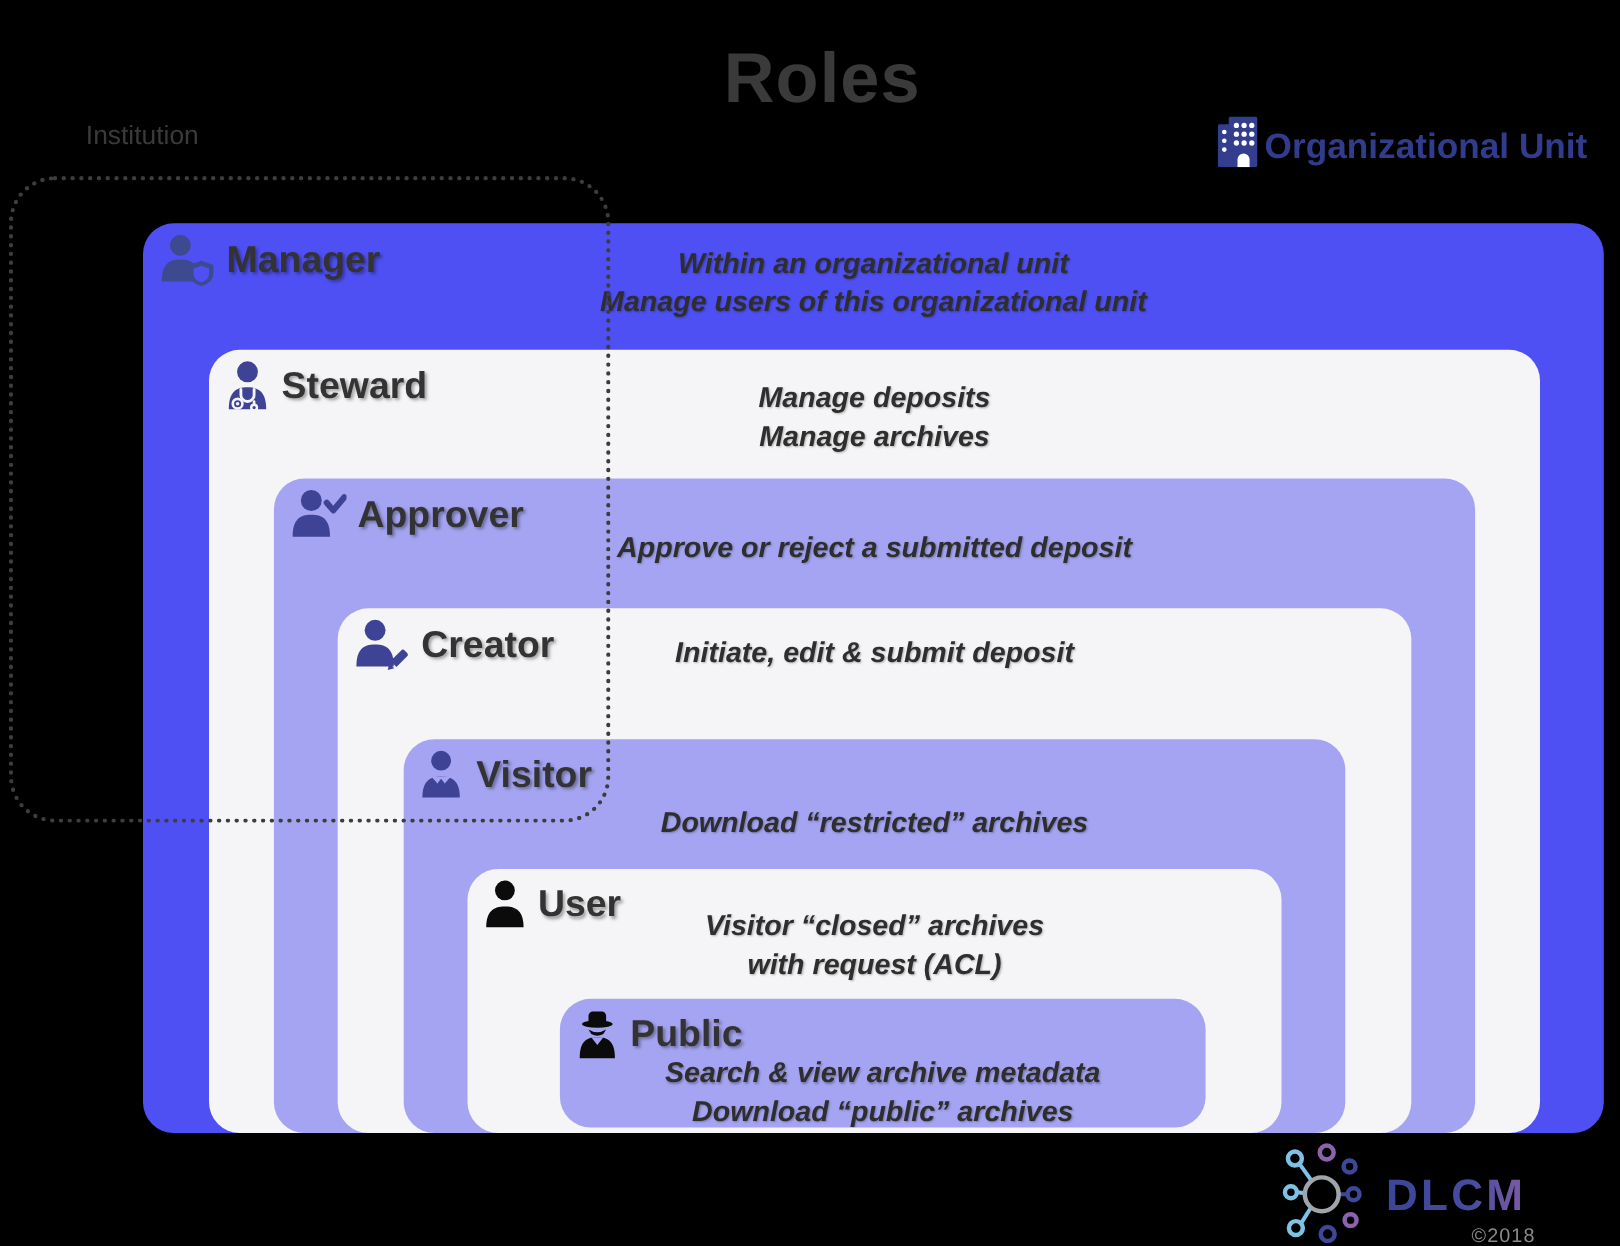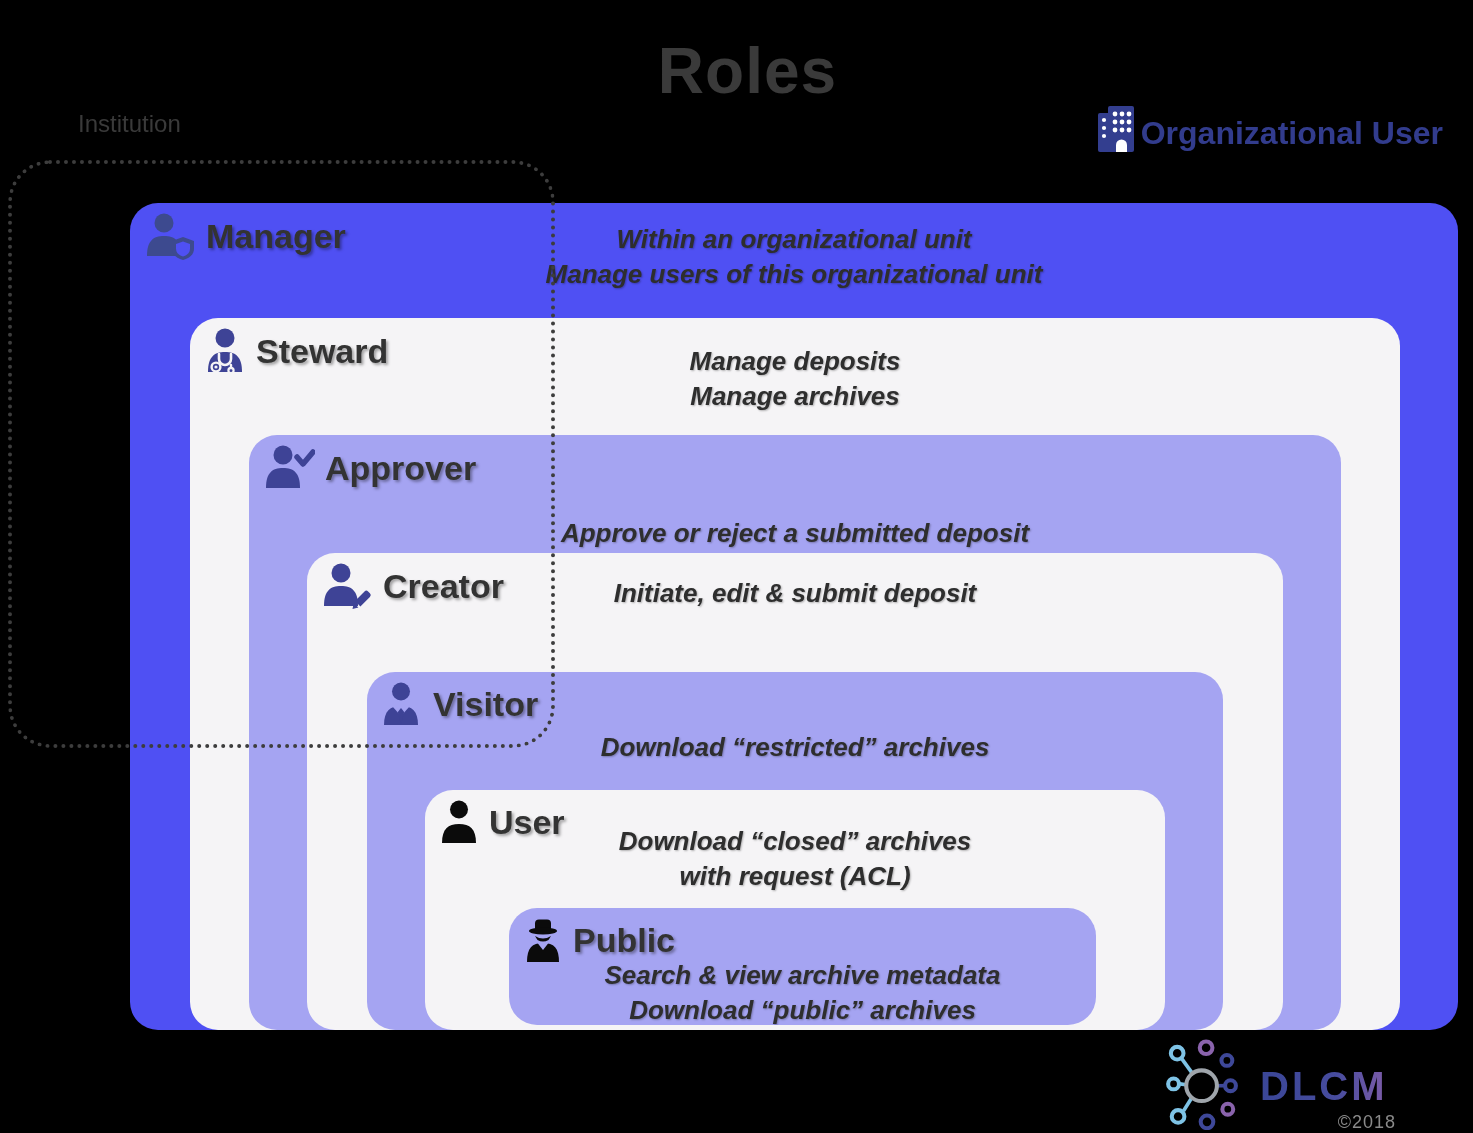--- a/index.html
+++ b/index.html
@@ -45,21 +45,21 @@
     font-size:34px;font-weight:600;color:#333333;
     text-shadow:2px 2px 3px rgba(0,0,0,.35);
   }
   .role-desc{
     position:absolute;left:0;right:0;text-align:center;
     font-size:26px;font-style:italic;font-weight:600;color:#2e2e2e;line-height:35px;
     text-shadow:1px 1px 2px rgba(0,0,0,.28);
   }
   .row0 .role-desc{top:19px;}
   .row1 .role-desc{top:26px;}
-  .row2 .role-desc{top:45px;margin-top:36px;}
+  .row2 .role-desc{top:45px;}
   .row3 .role-desc{top:23px;}
   .row4 .role-desc{top:58px;}
   .row5 .role-desc{top:34px;}
   .row6 .role-desc{top:50px;}
   .logo{position:absolute;left:1160px;top:1036px;display:flex;align-items:flex-start;text-decoration:underline;}
   .logo-wordmark-col{margin-left:6px;margin-top:26px;}
   .copyright{
     text-align:right;font-size:18px;color:#8a8a8a;margin-top:-4px;padding-right:4px;
     letter-spacing:1px;
   }
@@ -86,21 +86,21 @@
         <circle cx="31" cy="8" r="2.4" fill="#ffffff"></circle>
         <circle cx="17" cy="16" r="2.4" fill="#ffffff"></circle>
         <circle cx="24" cy="16" r="2.4" fill="#ffffff"></circle>
         <circle cx="31" cy="16" r="2.4" fill="#ffffff"></circle>
         <circle cx="17" cy="24" r="2.4" fill="#ffffff"></circle>
         <circle cx="24" cy="24" r="2.4" fill="#ffffff"></circle>
         <circle cx="31" cy="24" r="2.4" fill="#ffffff"></circle>
         <path d="M18 46 v-7 a5.5 5.5 0 0 1 11 0 v7 Z" fill="#ffffff"></path>
       </svg>
     </span>
-    <span>Organizational User</span>
+    <span>Organizational Unit</span>
   </div>
 
   <div class="box row0 variant-blue">
     <div class="role-header">
       <span>
         <svg width="52" height="48" viewBox="0 0 52 48">
           <path d="M3 44 C3 29 9 24 20 24 C31 24 37 29 37 44 Z" fill="#3d4a8f"></path>
           <circle cx="20" cy="11" r="9.5" fill="#3d4a8f"></circle>
           <path d="M39 25 l11 4 v7.5 c0 6.5 -5 10 -11 11.5 c-6 -1.5 -11 -5 -11 -11.5 v-7.5 Z" fill="#3d4a8f"></path>
           <path d="M39 29.5 l7 2.5 v4.8 c0 4.2 -3.2 6.6 -7 7.8 c-3.8 -1.2 -7 -3.6 -7 -7.8 v-4.8 Z" fill="var(--bg)"></path>
@@ -191,21 +191,21 @@
     <div class="role-header">
       <span>
         <svg width="40" height="46" viewBox="0 0 40 46">
           <path d="M3 44 C3 30 9 25 20 25 C31 25 37 30 37 44 Z" fill="#0b0b0b"></path>
           <circle cx="20" cy="10.5" r="9" fill="#0b0b0b"></circle>
         </svg>
       </span>
       <span class="role-label">User</span>
     </div>
     <div class="role-desc">
-      <div>Download “closed” archives</div>
+      <div>Visitor “closed” archives</div>
       <div>with request (ACL)</div>
     </div>
   </div>
 
   <div class="box row6 variant-purple">
     <div class="role-header">
       <span>
         <svg width="40" height="46" viewBox="0 0 40 46">
           <path d="M12 13 v-6.5 a4 4 0 0 1 4 -4 h8 a4 4 0 0 1 4 4 v6.5 Z" fill="#0b0b0b"></path>
           <ellipse cx="20" cy="14" rx="14" ry="3.4" fill="#0b0b0b"></ellipse>

